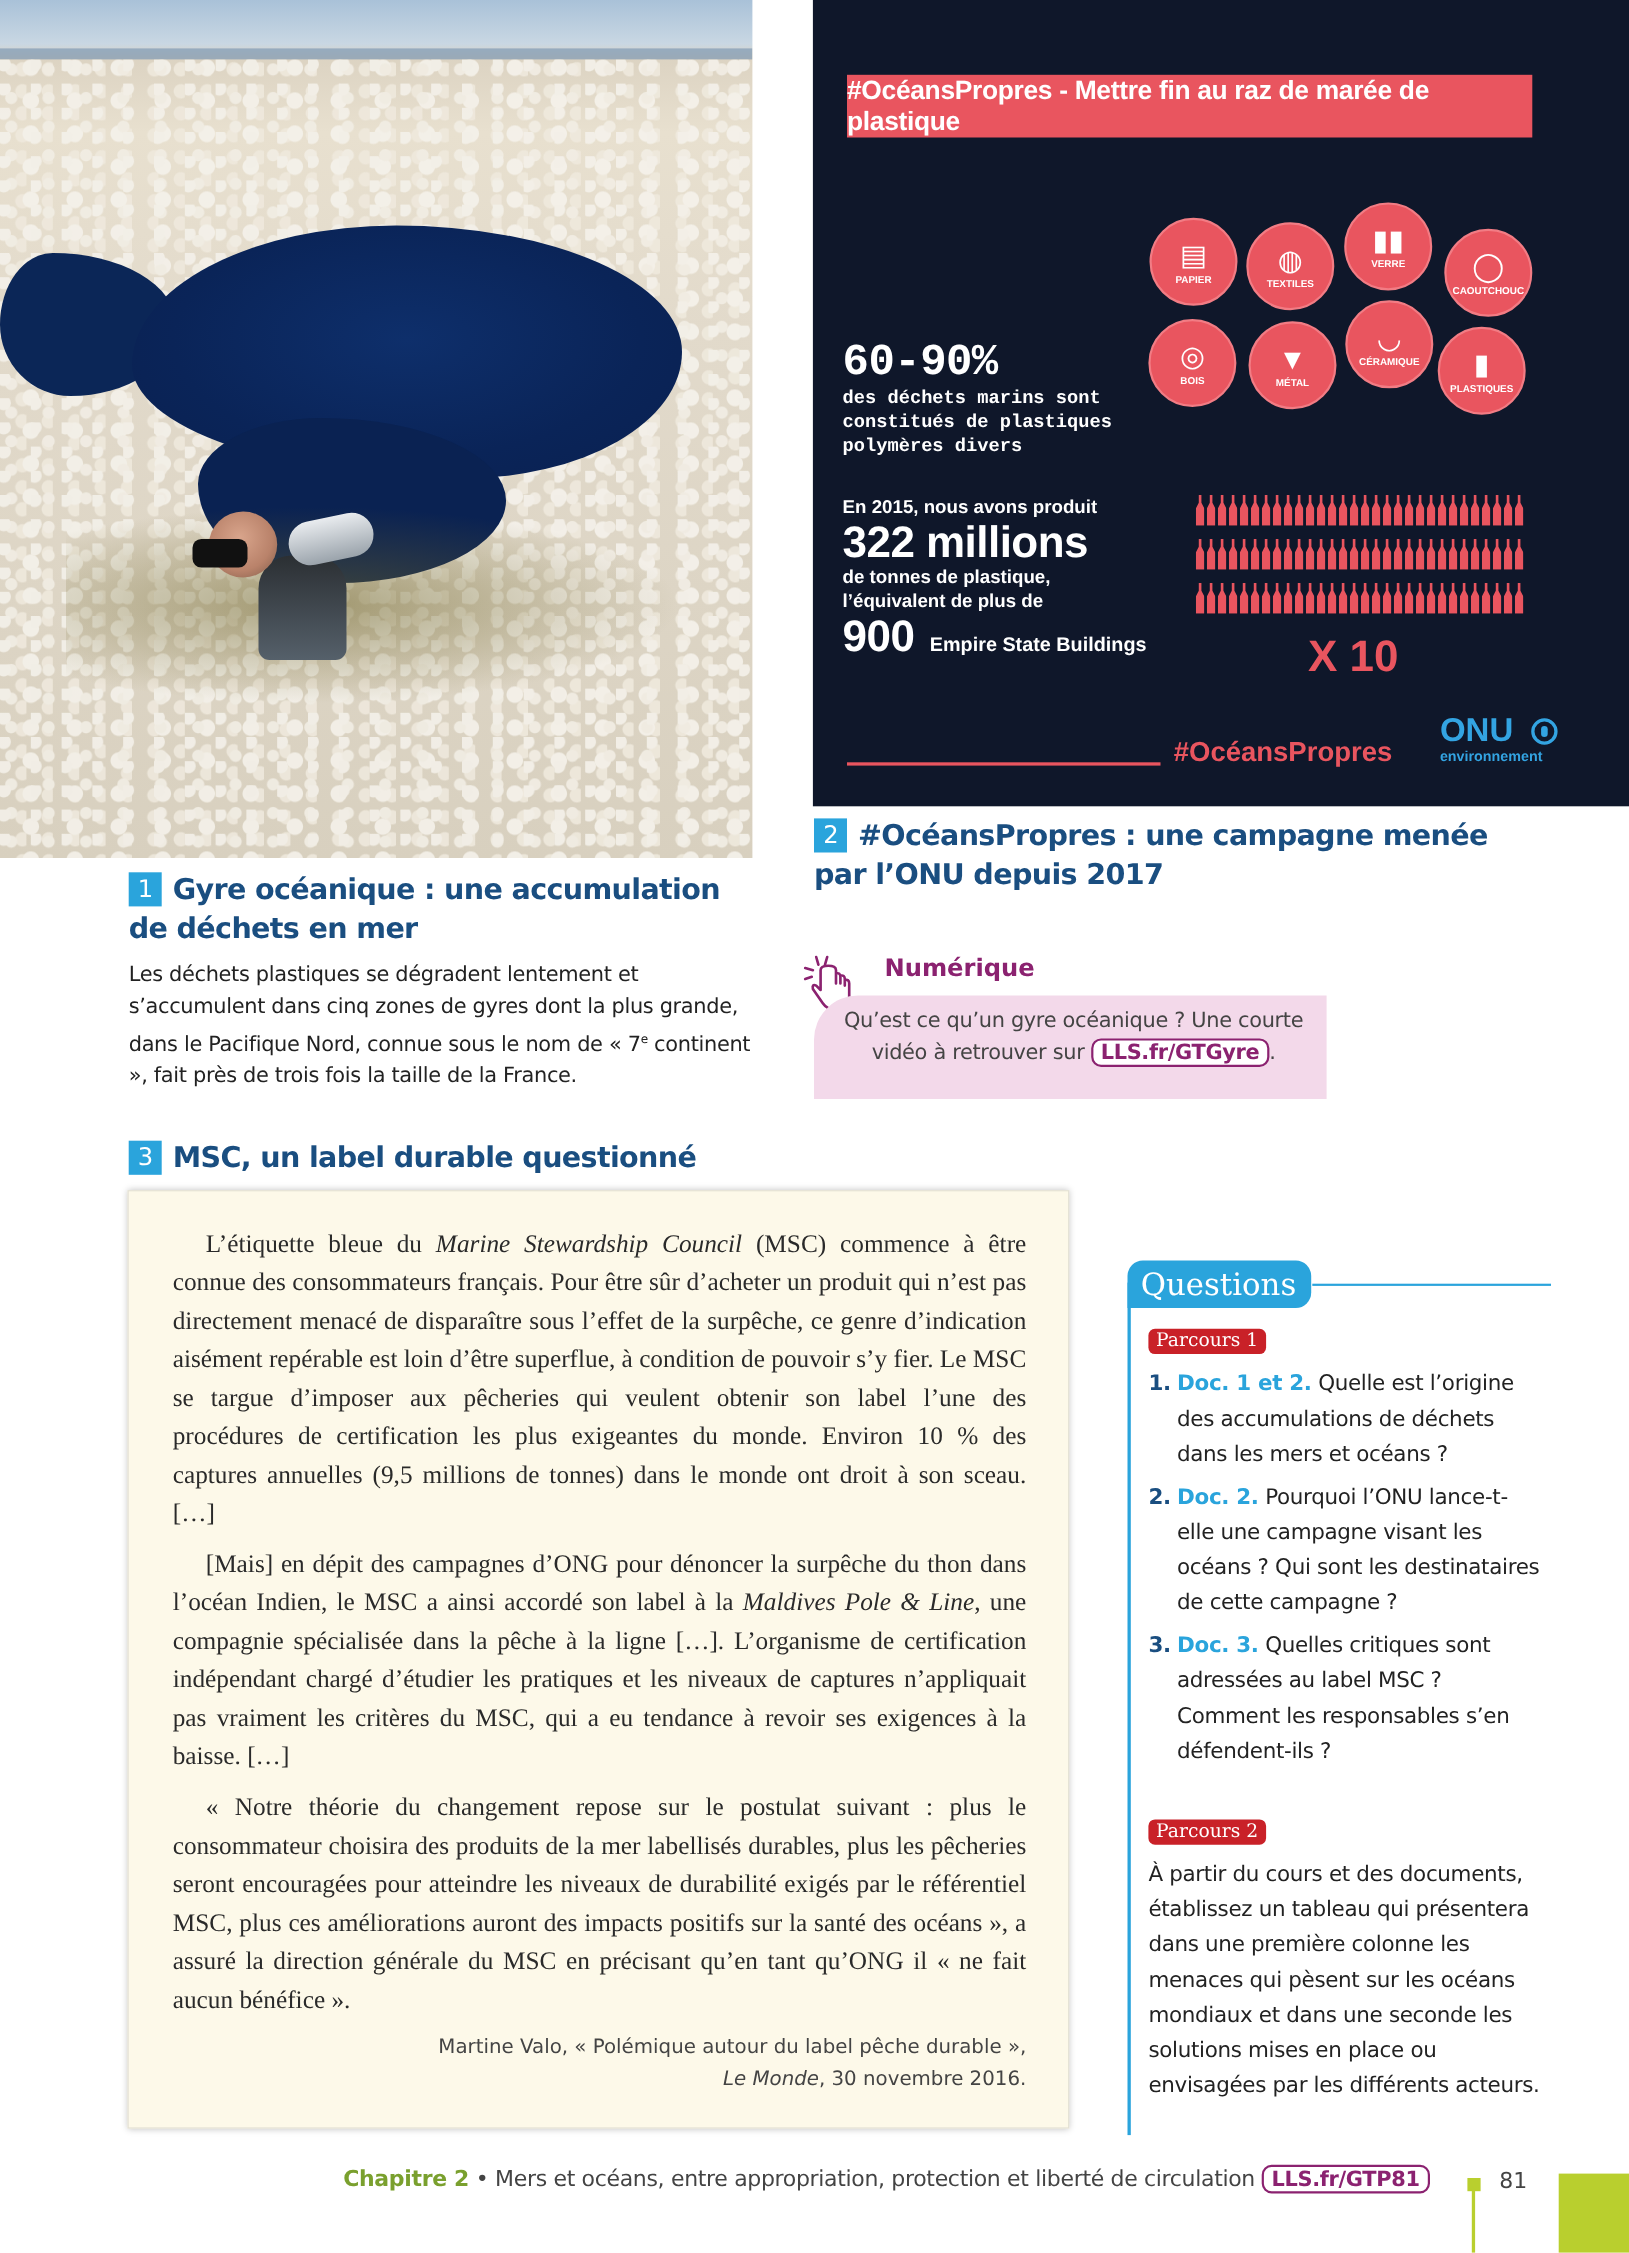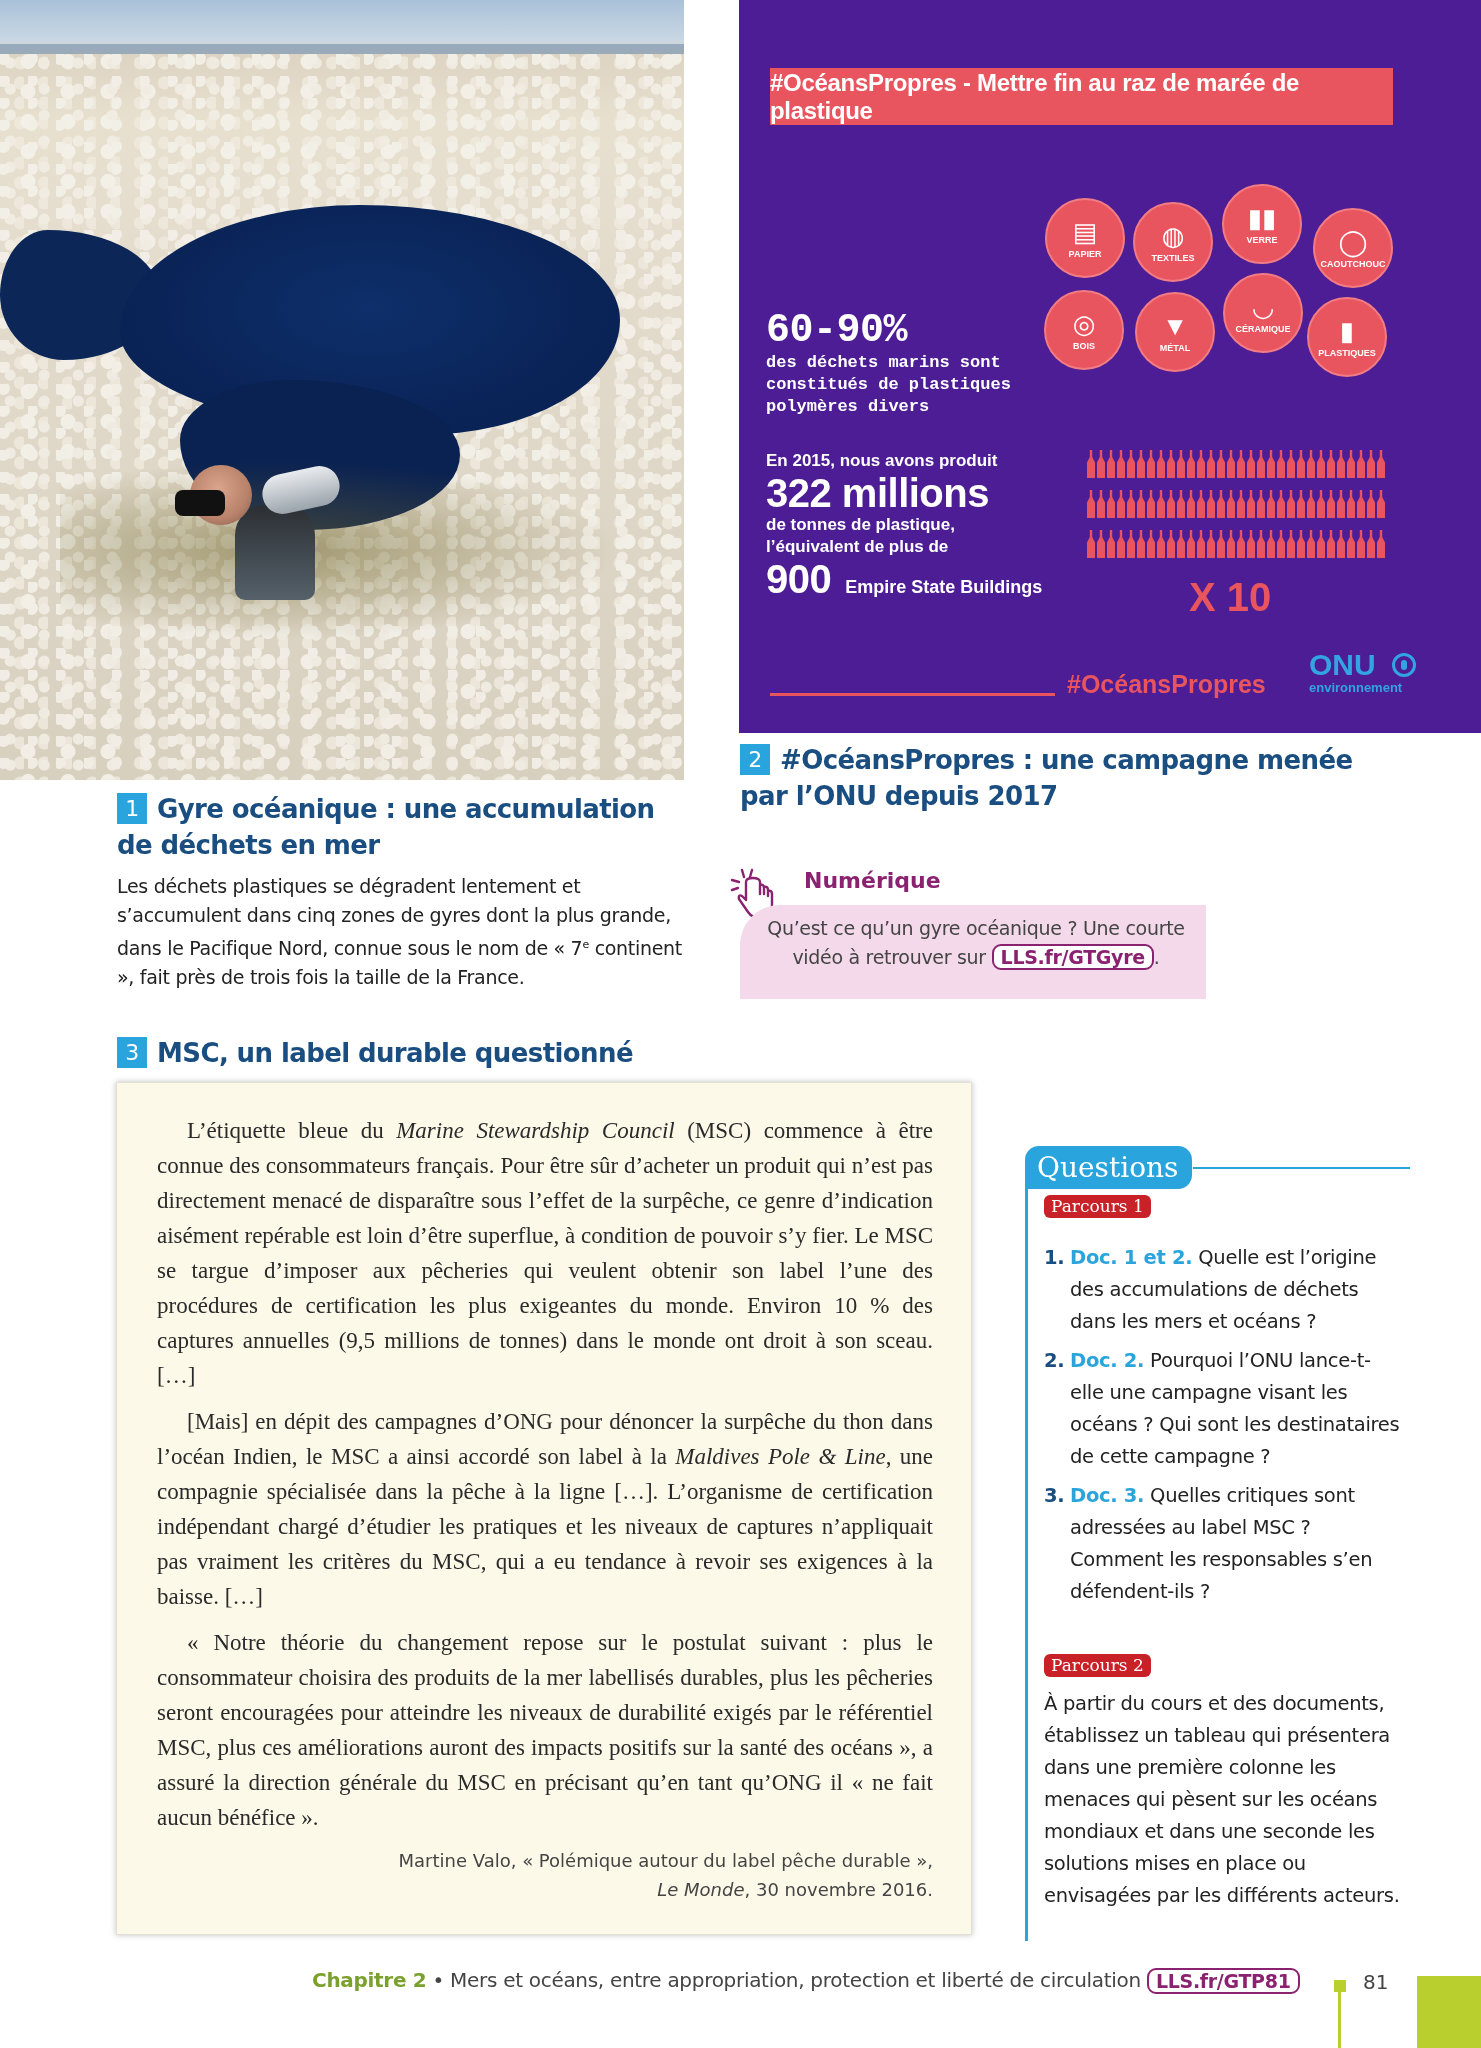--- a/index.html
+++ b/index.html
@@ -49,21 +49,21 @@
       background: linear-gradient(#e9ecef, #9aa3ab); border-radius: 20px; transform: rotate(-12deg);
     }
     .photo .diver-body {
       position: absolute; left: 235px; top: 505px; width: 80px; height: 95px;
       background: linear-gradient(#2b2f33, #55606a); border-radius: 30px 30px 10px 10px;
     }
 
     
     .info {
       position: absolute; left: 739px; top: 0; width: 742px; height: 733px;
-      background: #4c1d95; color: #fff; font-family: "Liberation Sans", sans-serif;
+      background: #0f172a; color: #fff; font-family: "Liberation Sans", sans-serif;
     }
     .info-banner {
       position: absolute; left: 31px; top: 68px; width: 623px; height: 57px;
       background: #e9555f; display: flex; align-items: center; justify-content: center;
       font-weight: bold; font-size: 24px; letter-spacing: -0.3px;
     }
     .stat { position: absolute; left: 27px; }
     .stat .small { font-size: 17px; font-weight: bold; line-height: 22px; }
     .stat .big { font-size: 40px; font-weight: bold; line-height: 42px; letter-spacing: -0.5px; }
     .stat-1 { top: 175px; }
@@ -149,21 +149,21 @@
     .q-header {
       position: absolute; left: 0; top: 0; height: 43px; padding: 0 14px 0 12px;
       background: #2aa4dc; color: #fff; font-family: "DejaVu Serif", serif; font-size: 28px; line-height: 43px;
       border-radius: 14px 14px 14px 0;
     }
     .q-line { position: absolute; left: 168px; top: 21px; width: 217px; height: 2px; background: #2aa4dc; }
     .parcours {
       position: absolute; left: 19px; background: #c92128; color: #fff; font-family: "DejaVu Serif", serif;
       font-size: 17px; line-height: 23px; padding: 0 7px; border-radius: 6px;
     }
-    .p1 { top: 49px; }
+    .p1 { top: 62px; }
     .q-list { position: absolute; left: 19px; top: 96px; width: 360px; font-size: 19.5px; line-height: 32px; color: #222; letter-spacing: -0.3px; }
     .q-item { display: flex; margin-bottom: 7px; }
     .q-item .qn { width: 26px; flex: none; font-weight: bold; color: #1a4e80; }
     .q-item .qref { color: #2aa4dc; font-weight: bold; }
     .q-p2 { position: absolute; left: 19px; width: 360px; font-size: 19.5px; line-height: 32px; color: #222; letter-spacing: -0.3px; }
 
     
     .footer {
       position: absolute; left: 312px; top: 1968px; font-size: 20px; color: #444; display: flex; align-items: flex-start;
       letter-spacing: -0.3px; white-space: nowrap;

